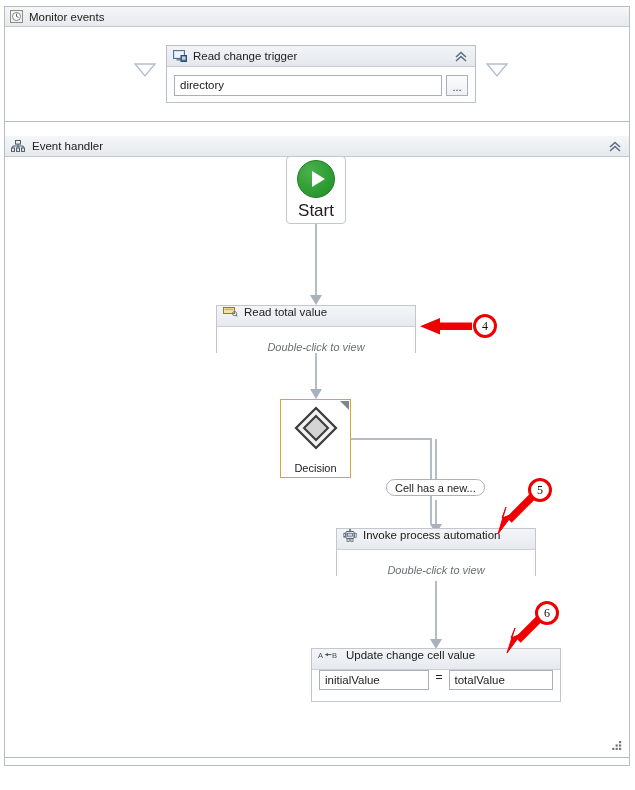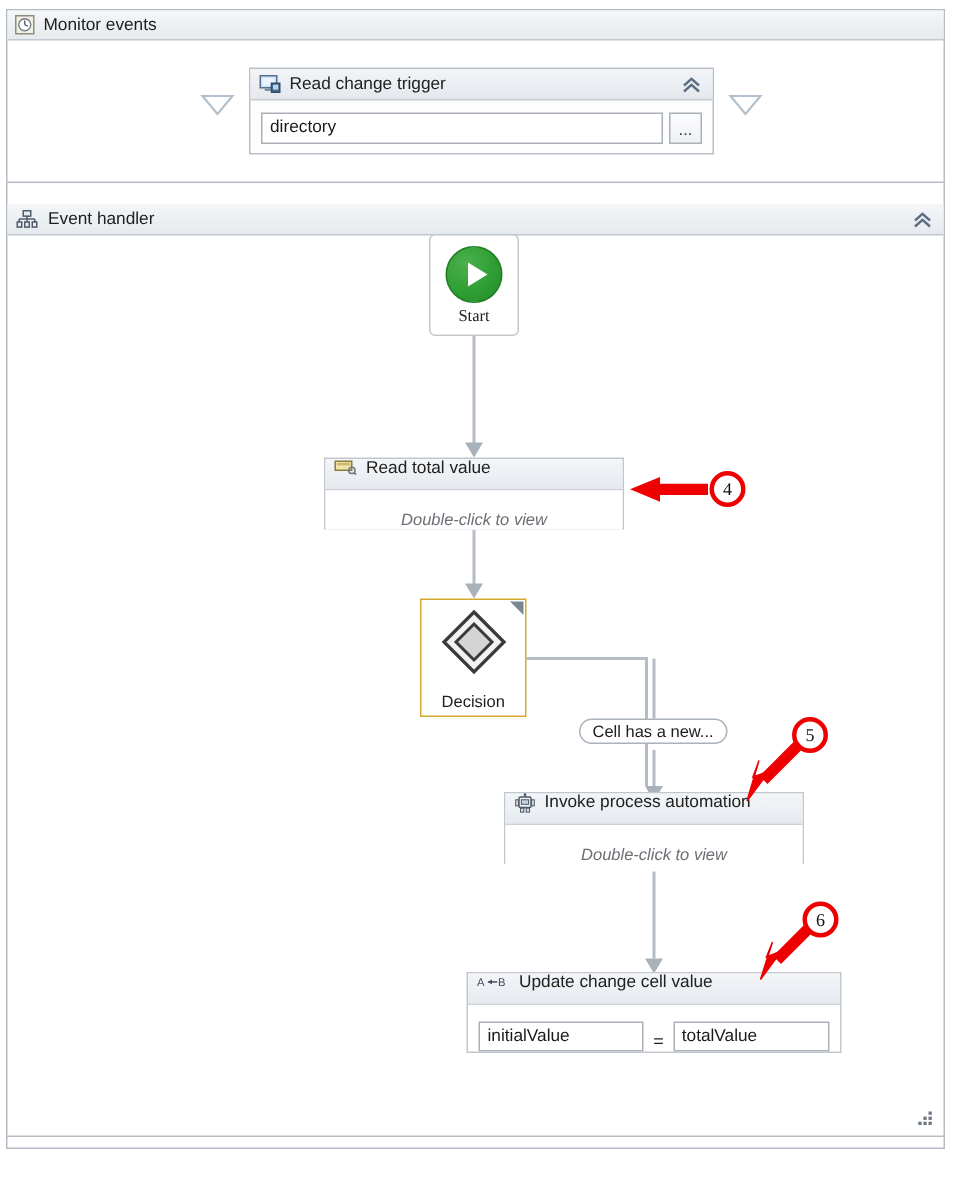--- a/index.html
+++ b/index.html
@@ -115,21 +115,21 @@
     display:flex;align-items:center;justify-content:center;
     box-sizing:border-box;
   }
   .play-tri{
     width:0;height:0;
     border-left:13px solid #ffffff;
     border-top:8px solid transparent;
     border-bottom:8px solid transparent;
     margin-left:4px;
   }
-  .start-label{font-size:11px;color:#20201f;margin-top:3px;font-family:Liberation Serif, serif;}
+  .start-label{font-size:17px;color:#20201f;margin-top:3px;}
 
   .activity{
     border:1px solid #c2c7cd;
   }
   .act-head{
     height:21px;
     background:linear-gradient(to bottom,#f3f5f8 0%,#e6eaef 100%);
     border-bottom:1px solid #cbd0d6;
     box-sizing:border-box;
     display:flex;align-items:flex-start;padding-left:6px;
@@ -160,21 +160,21 @@
   }
   .diamond-wrap{width:44px;height:44px;position:relative;margin-top:2px;}
   .dec-label{font-size:11px;color:#20201f;margin-top:12px;}
 
   .assign-node{
     left:311px;top:648px;width:250px;height:54px;
     border:1px solid #c2c7cd;
     background:#ffffff;
   }
   .assign-body{
-    height:31px;display:flex;align-items:flex-end;
+    height:31px;display:flex;align-items:flex-start;
     padding:0 7px;box-sizing:border-box;
   }
   .assign-field{
     height:20px;background:#ffffff;border:1px solid #a9b0b8;
     box-sizing:border-box;display:flex;align-items:center;
     padding-left:5px;font-size:11.5px;color:#1a1a1a;
   }
   #assign-left{width:111px;}
   #assign-right{width:105px;}
   .assign-eq{margin:0 6px;font-size:12px;color:#20201f;}

